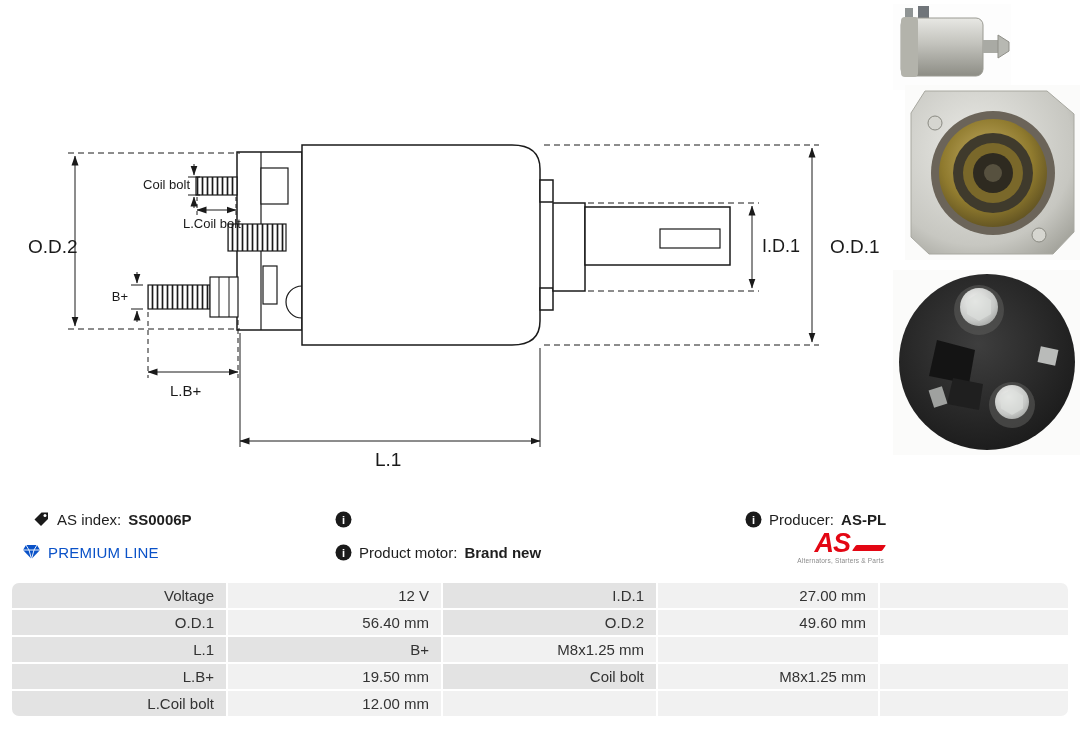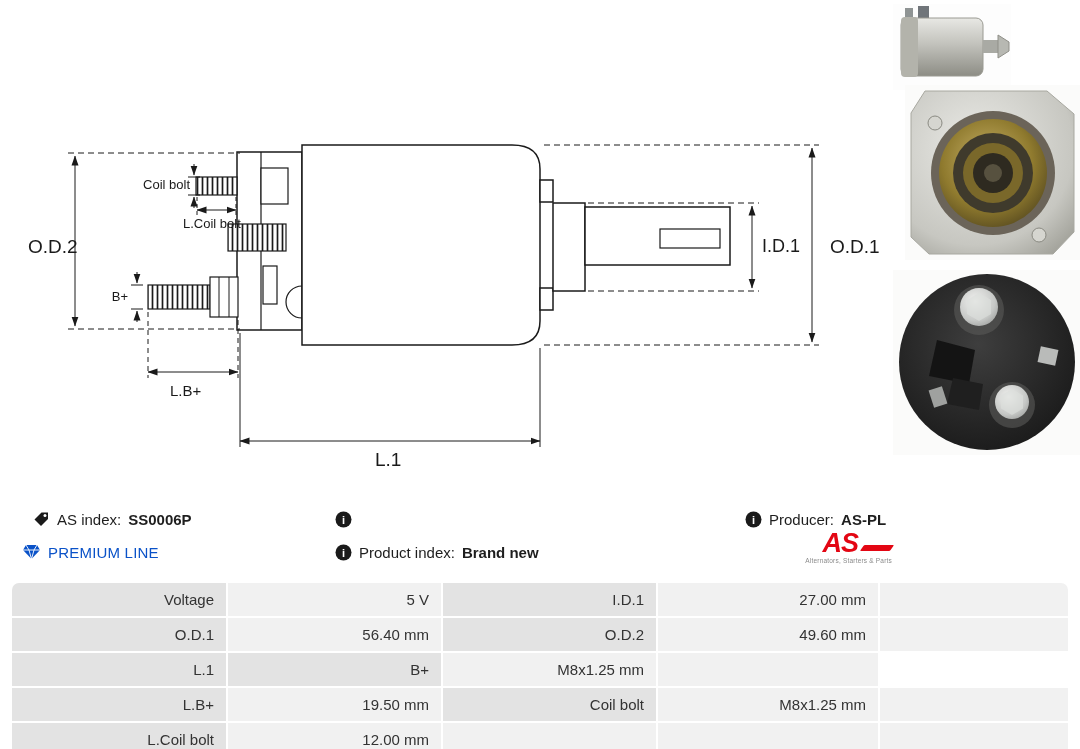--- a/index.html
+++ b/index.html
@@ -10,28 +10,28 @@
   .drawing{position:absolute;left:0;top:0;}
   .photo-side{position:absolute;left:893px;top:4px;}
   .photo-front{position:absolute;left:905px;top:85px;}
   .photo-rear{position:absolute;left:893px;top:270px;}
 
   .info-item{position:absolute;display:flex;align-items:center;gap:7px;font-size:15px;color:#1e1e1e;height:20px;white-space:nowrap;}
   .info-item .icon{flex:0 0 auto;display:block;}
   .bold{font-weight:bold;}
   .premium-text{color:var(--premium-blue,#0a52c8);font-weight:normal;letter-spacing:0.2px;}
 
-  .as-logo{position:absolute;top:532px;right:188px;text-align:right;}
+  .as-logo{position:absolute;top:532px;right:196px;text-align:right;}
   .as-logo .mark{display:flex;align-items:flex-end;justify-content:flex-end;gap:4px;}
   .as-text{color:var(--logo-red,#e30613);font-style:italic;font-weight:bold;font-size:27px;line-height:22px;letter-spacing:-1px;}
   .swoosh{display:inline-block;width:30px;height:6px;background:var(--logo-red,#e30613);transform:skewX(-35deg);margin-bottom:3px;border-radius:1px;}
   .caption{font-size:6.5px;color:#8a8a8a;margin-top:3px;letter-spacing:0.2px;white-space:nowrap;}
 
   .spec-table{position:absolute;left:12px;top:583px;width:1056px;display:flex;flex-direction:column;gap:2px;background:#fff;border-radius:7px;overflow:hidden;}
-  .spec-row{display:grid;grid-template-columns:214px 213px 213px 220px 1fr;column-gap:2px;height:33px;}
+  .spec-row{display:grid;grid-template-columns:214px 213px 213px 220px 1fr;column-gap:2px;height:25px;}
   .cell{display:flex;align-items:center;justify-content:flex-end;padding-right:12px;font-size:15px;color:#333;}
   .cell.lab{background:var(--label-cell-bg,#e3e3e3);}
   .cell.val{background:var(--value-cell-bg,#f1f1f1);}
 </style>
 </head>
 <body>
 
 <div class="page">
 
   <svg class="drawing" width="880" height="490" viewBox="0 0 880 490">
@@ -214,36 +214,36 @@
       <path d="M1,6 H18 M4,1 L7,6 L9.5,15 M15,1 L12,6 L9.5,15" stroke="#fff" stroke-width="0.9" fill="none"></path>
     </svg>
     <span class="premium-text">PREMIUM LINE</span>
   </div>
 
   <div class="info-item" style="left:335px;top:542px;">
     <svg class="icon" width="17" height="17" viewBox="0 0 17 17">
       <circle cx="8.5" cy="8.5" r="8" fill="#1a1a1a"></circle>
       <text x="8.5" y="12.6" text-anchor="middle" font-size="11" font-weight="bold" fill="#fff">i</text>
     </svg>
-    <span>Product index:</span>
+    <span>Product motor:</span>
     <span class="bold">Brand new</span>
   </div>
 
   <div class="as-logo">
     <div class="mark">
       <span class="as-text">AS</span>
       <span class="swoosh"></span>
     </div>
     <div class="caption">Alternators, Starters &amp; Parts</div>
   </div>
 
   <div class="spec-table">
     <div class="spec-row">
       <div class="cell lab">Voltage</div>
-      <div class="cell val">5 V</div>
+      <div class="cell val">12 V</div>
       <div class="cell lab">I.D.1</div>
       <div class="cell val">27.00 mm</div>
       <div class="cell val"></div>
     </div>
     <div class="spec-row">
       <div class="cell lab">O.D.1</div>
       <div class="cell val">56.40 mm</div>
       <div class="cell lab">O.D.2</div>
       <div class="cell val">49.60 mm</div>
       <div class="cell val"></div>

